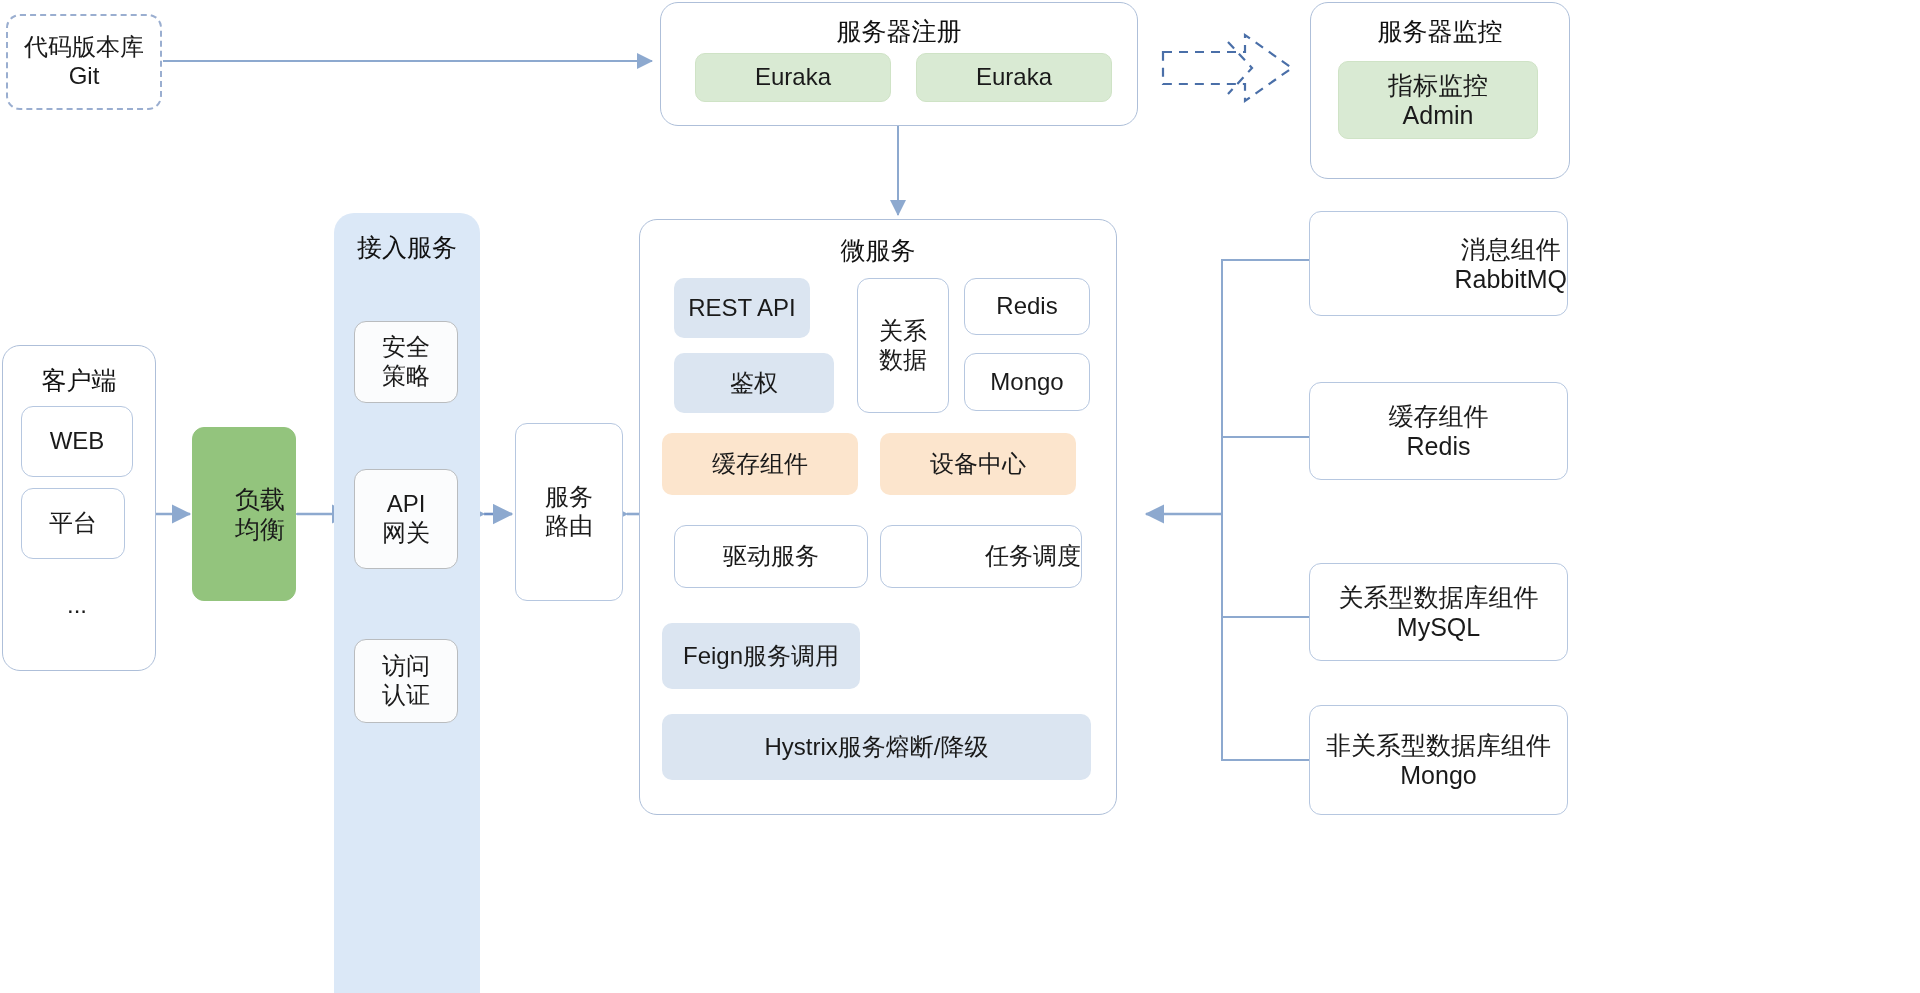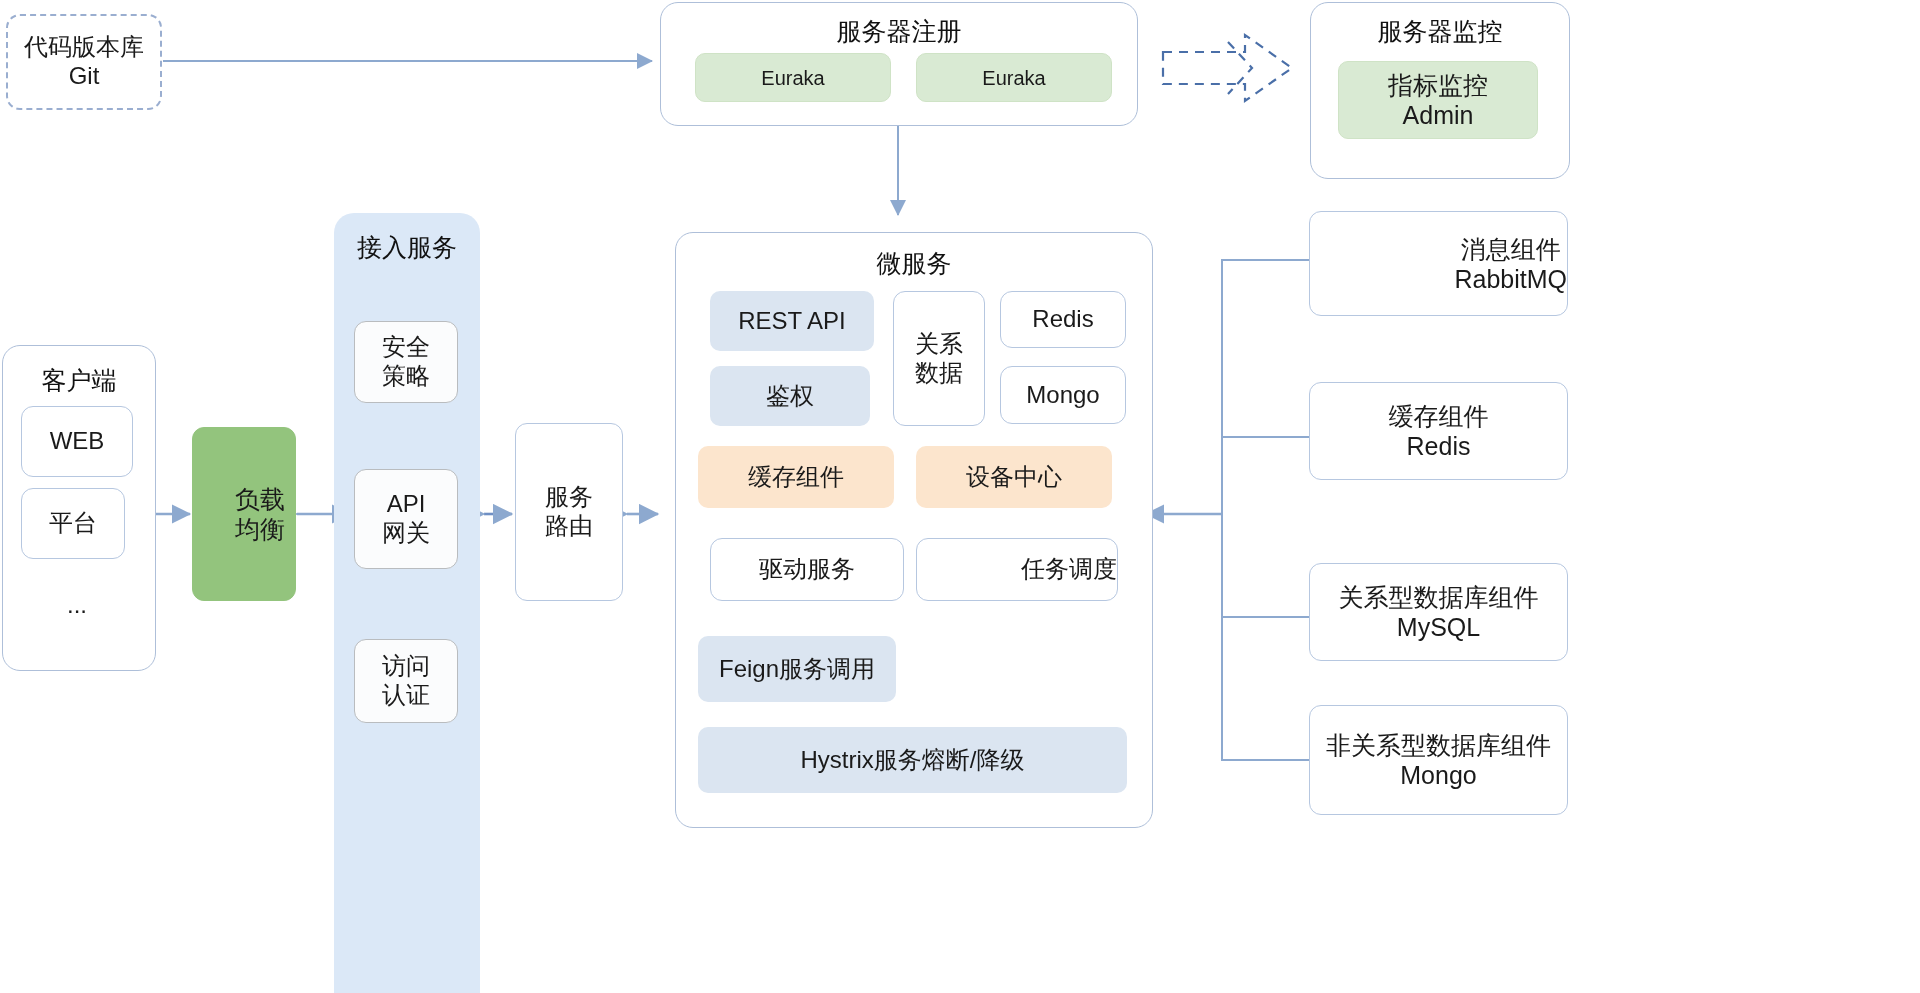--- a/index.html
+++ b/index.html
@@ -6,21 +6,21 @@
   body{font-family:"Liberation Sans","DejaVu Sans",sans-serif;color:#1a1a1a;}
   #canvas{position:relative;width:1920px;height:993px;overflow:hidden;background:#fff;}
   .box{position:absolute;box-sizing:border-box;display:flex;align-items:center;justify-content:center;text-align:center;line-height:1.2;white-space:pre-line;}
   
   .panel{border:1.6px solid #aebfd9;border-radius:18px;background:#ffffff;}
   .panel-title{position:absolute;left:0;right:0;text-align:center;font-size:25px;color:#111;}
   .dashed{border:2px dashed #9aaed0;border-radius:14px;background:#ffffff;font-size:24px;}
   .blueFill{background:#dbe5f1;border:none;border-radius:10px;font-size:24px;}
   .whiteBlue{background:#ffffff;border:1.4px solid #b6c7e0;border-radius:12px;font-size:24px;}
   .whiteGray{background:#fbfcfd;border:1.4px solid #b9bcbf;border-radius:12px;font-size:24px;}
-  .greenFill{background:#d9ead3;border:1.2px solid #cfe3c6;border-radius:10px;font-size:20px;}
+  .greenFill{background:#d9ead3;border:1.2px solid #cfe3c6;border-radius:10px;font-size:24px;}
   .greenSolid{background:#93c47d;border:1px solid #93c47d;border-radius:12px;font-size:25px;padding-left:32px;}
   .orangeFill{background:#fce5cd;border:none;border-radius:10px;font-size:24px;}
   .accessPanel{background:#dbe8f7;border-radius:20px;}
   svg.lines{position:absolute;left:0;top:0;width:1920px;height:993px;pointer-events:none;}
 </style>
 </head>
 <body>
 
 <div id="canvas">
 
@@ -137,24 +137,24 @@
       <span>访问
 认证</span>
     </div>
   </div>
 
   <div class="box whiteBlue" style="left:515px;top:423px;width:108px;height:178px;">
     <span>服务
 路由</span>
   </div>
 
-  <div class="panel" style="position:absolute;left:675px;top:219px;width:476px;height:594px;margin-top:13px;">
+  <div class="panel" style="position:absolute;left:639px;top:219px;width:476px;height:594px;">
     <div class="panel-title" style="top:14px;">微服务</div>
 
-    <div class="box blueFill" style="left:34px;top:58px;width:164px;height:60px;">
+    <div class="box blueFill" style="left:34px;top:58px;width:136px;height:60px;">
       <span>REST API</span>
     </div>
     <div class="box blueFill" style="left:34px;top:133px;width:160px;height:60px;">
       <span>鉴权</span>
     </div>
     <div class="box whiteBlue" style="left:217px;top:58px;width:92px;height:135px;">
       <span>关系
 数据</span>
     </div>
     <div class="box whiteBlue" style="left:324px;top:58px;width:126px;height:57px;">

